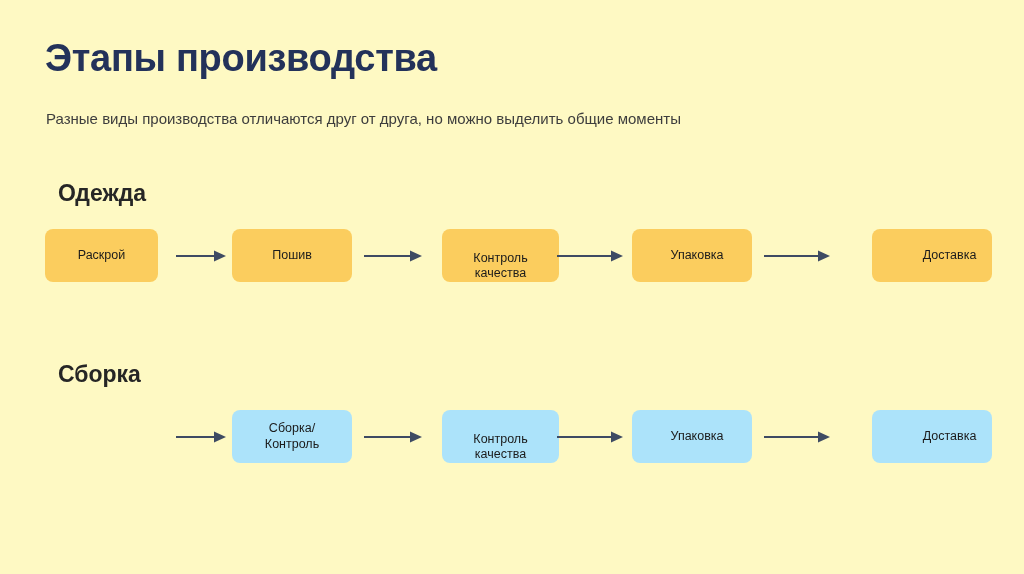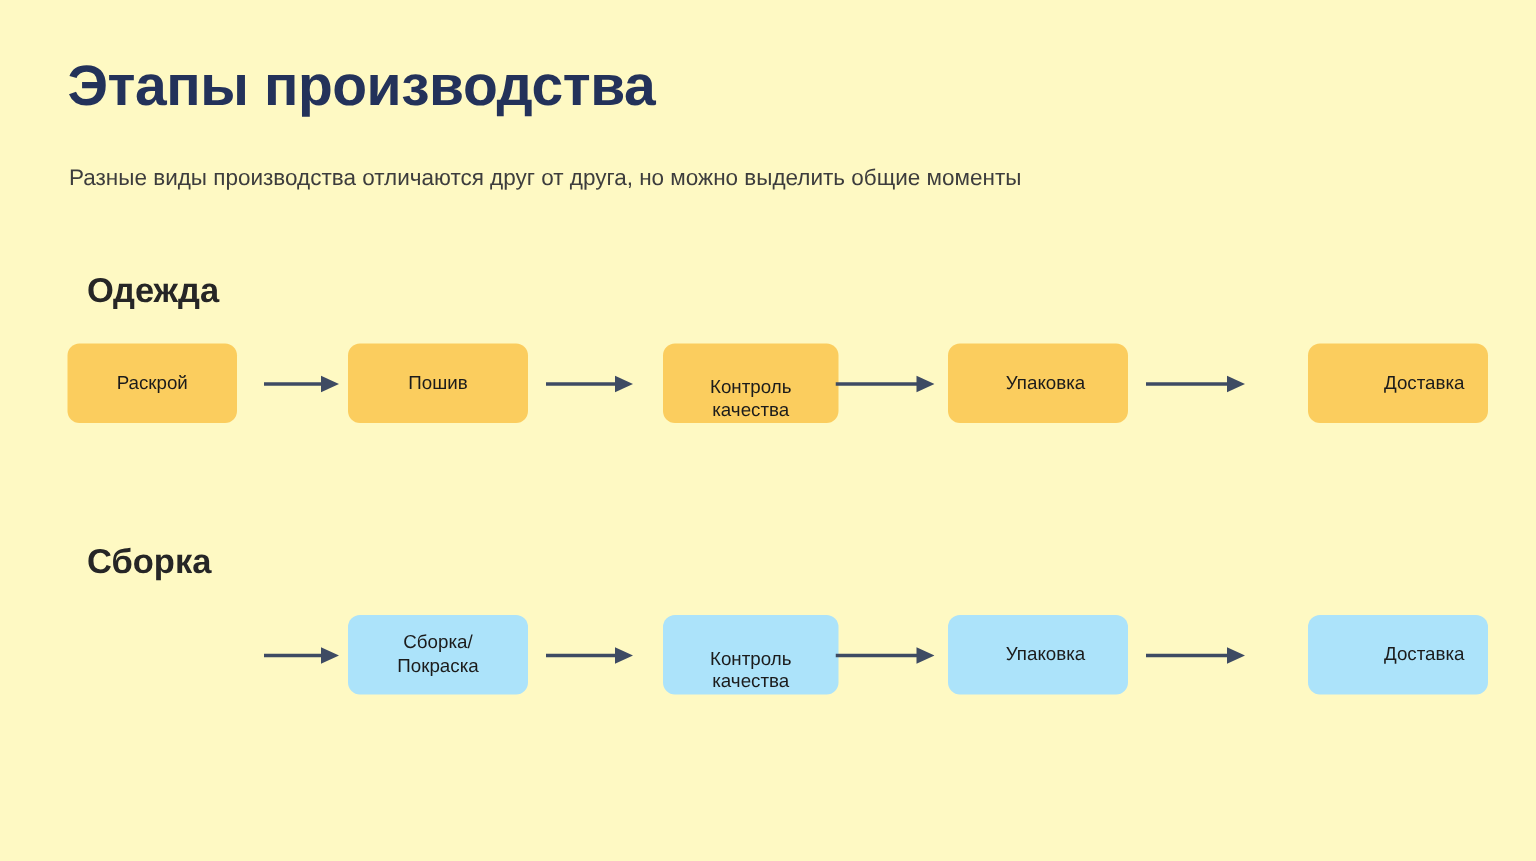--- a/index.html
+++ b/index.html
@@ -195,21 +195,21 @@
 
       <span class="flow-arrow a0">
         <svg viewBox="0 0 50 18" xmlns="http://www.w3.org/2000/svg" aria-hidden="true">
           <line x1="0" y1="9" x2="40" y2="9" stroke="#3e4b63" stroke-width="2.2"></line>
           <polygon points="38,3.5 50,9 38,14.5" fill="#3e4b63"></polygon>
         </svg>
       </span>
 
       <div class="flow-box b1">
         <span class="box-text">Сборка/
-Покраска</span>
+Контроль</span>
       </div>
 
       <span class="flow-arrow a1">
         <svg viewBox="0 0 58 18" xmlns="http://www.w3.org/2000/svg" aria-hidden="true">
           <line x1="0" y1="9" x2="48" y2="9" stroke="#3e4b63" stroke-width="2.2"></line>
           <polygon points="46,3.5 58,9 46,14.5" fill="#3e4b63"></polygon>
         </svg>
       </span>
 
       <div class="flow-box b2">

